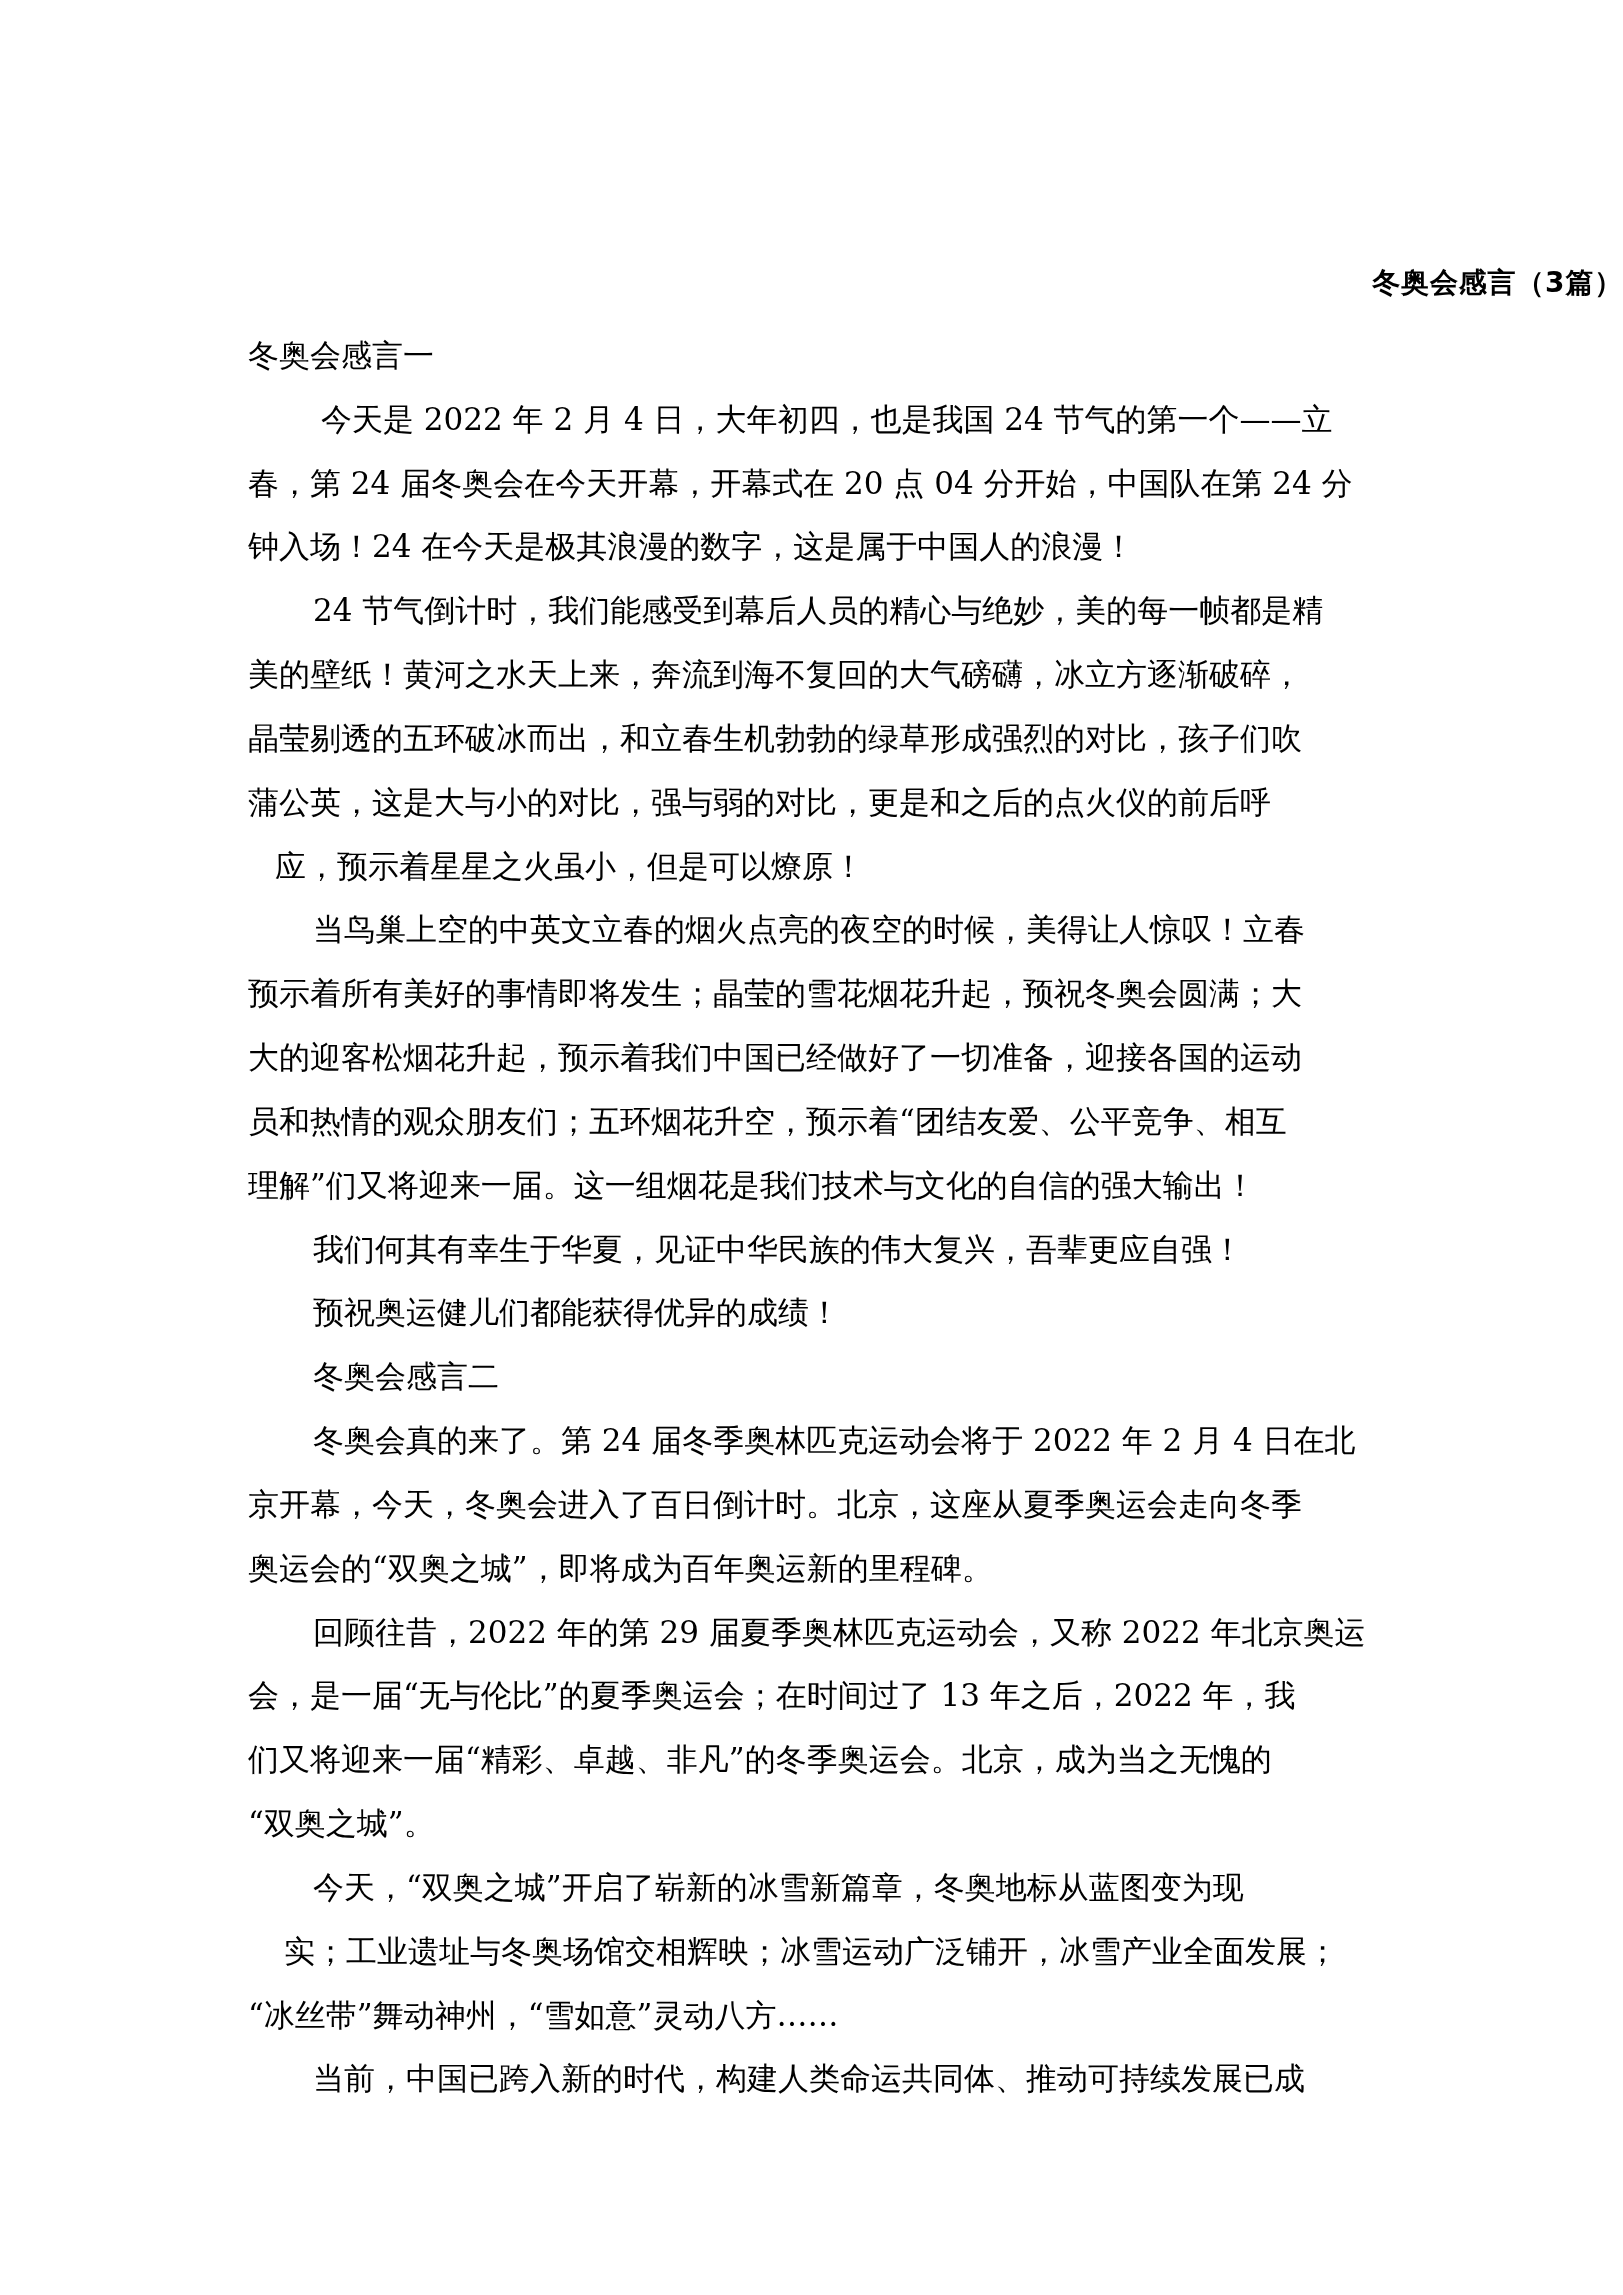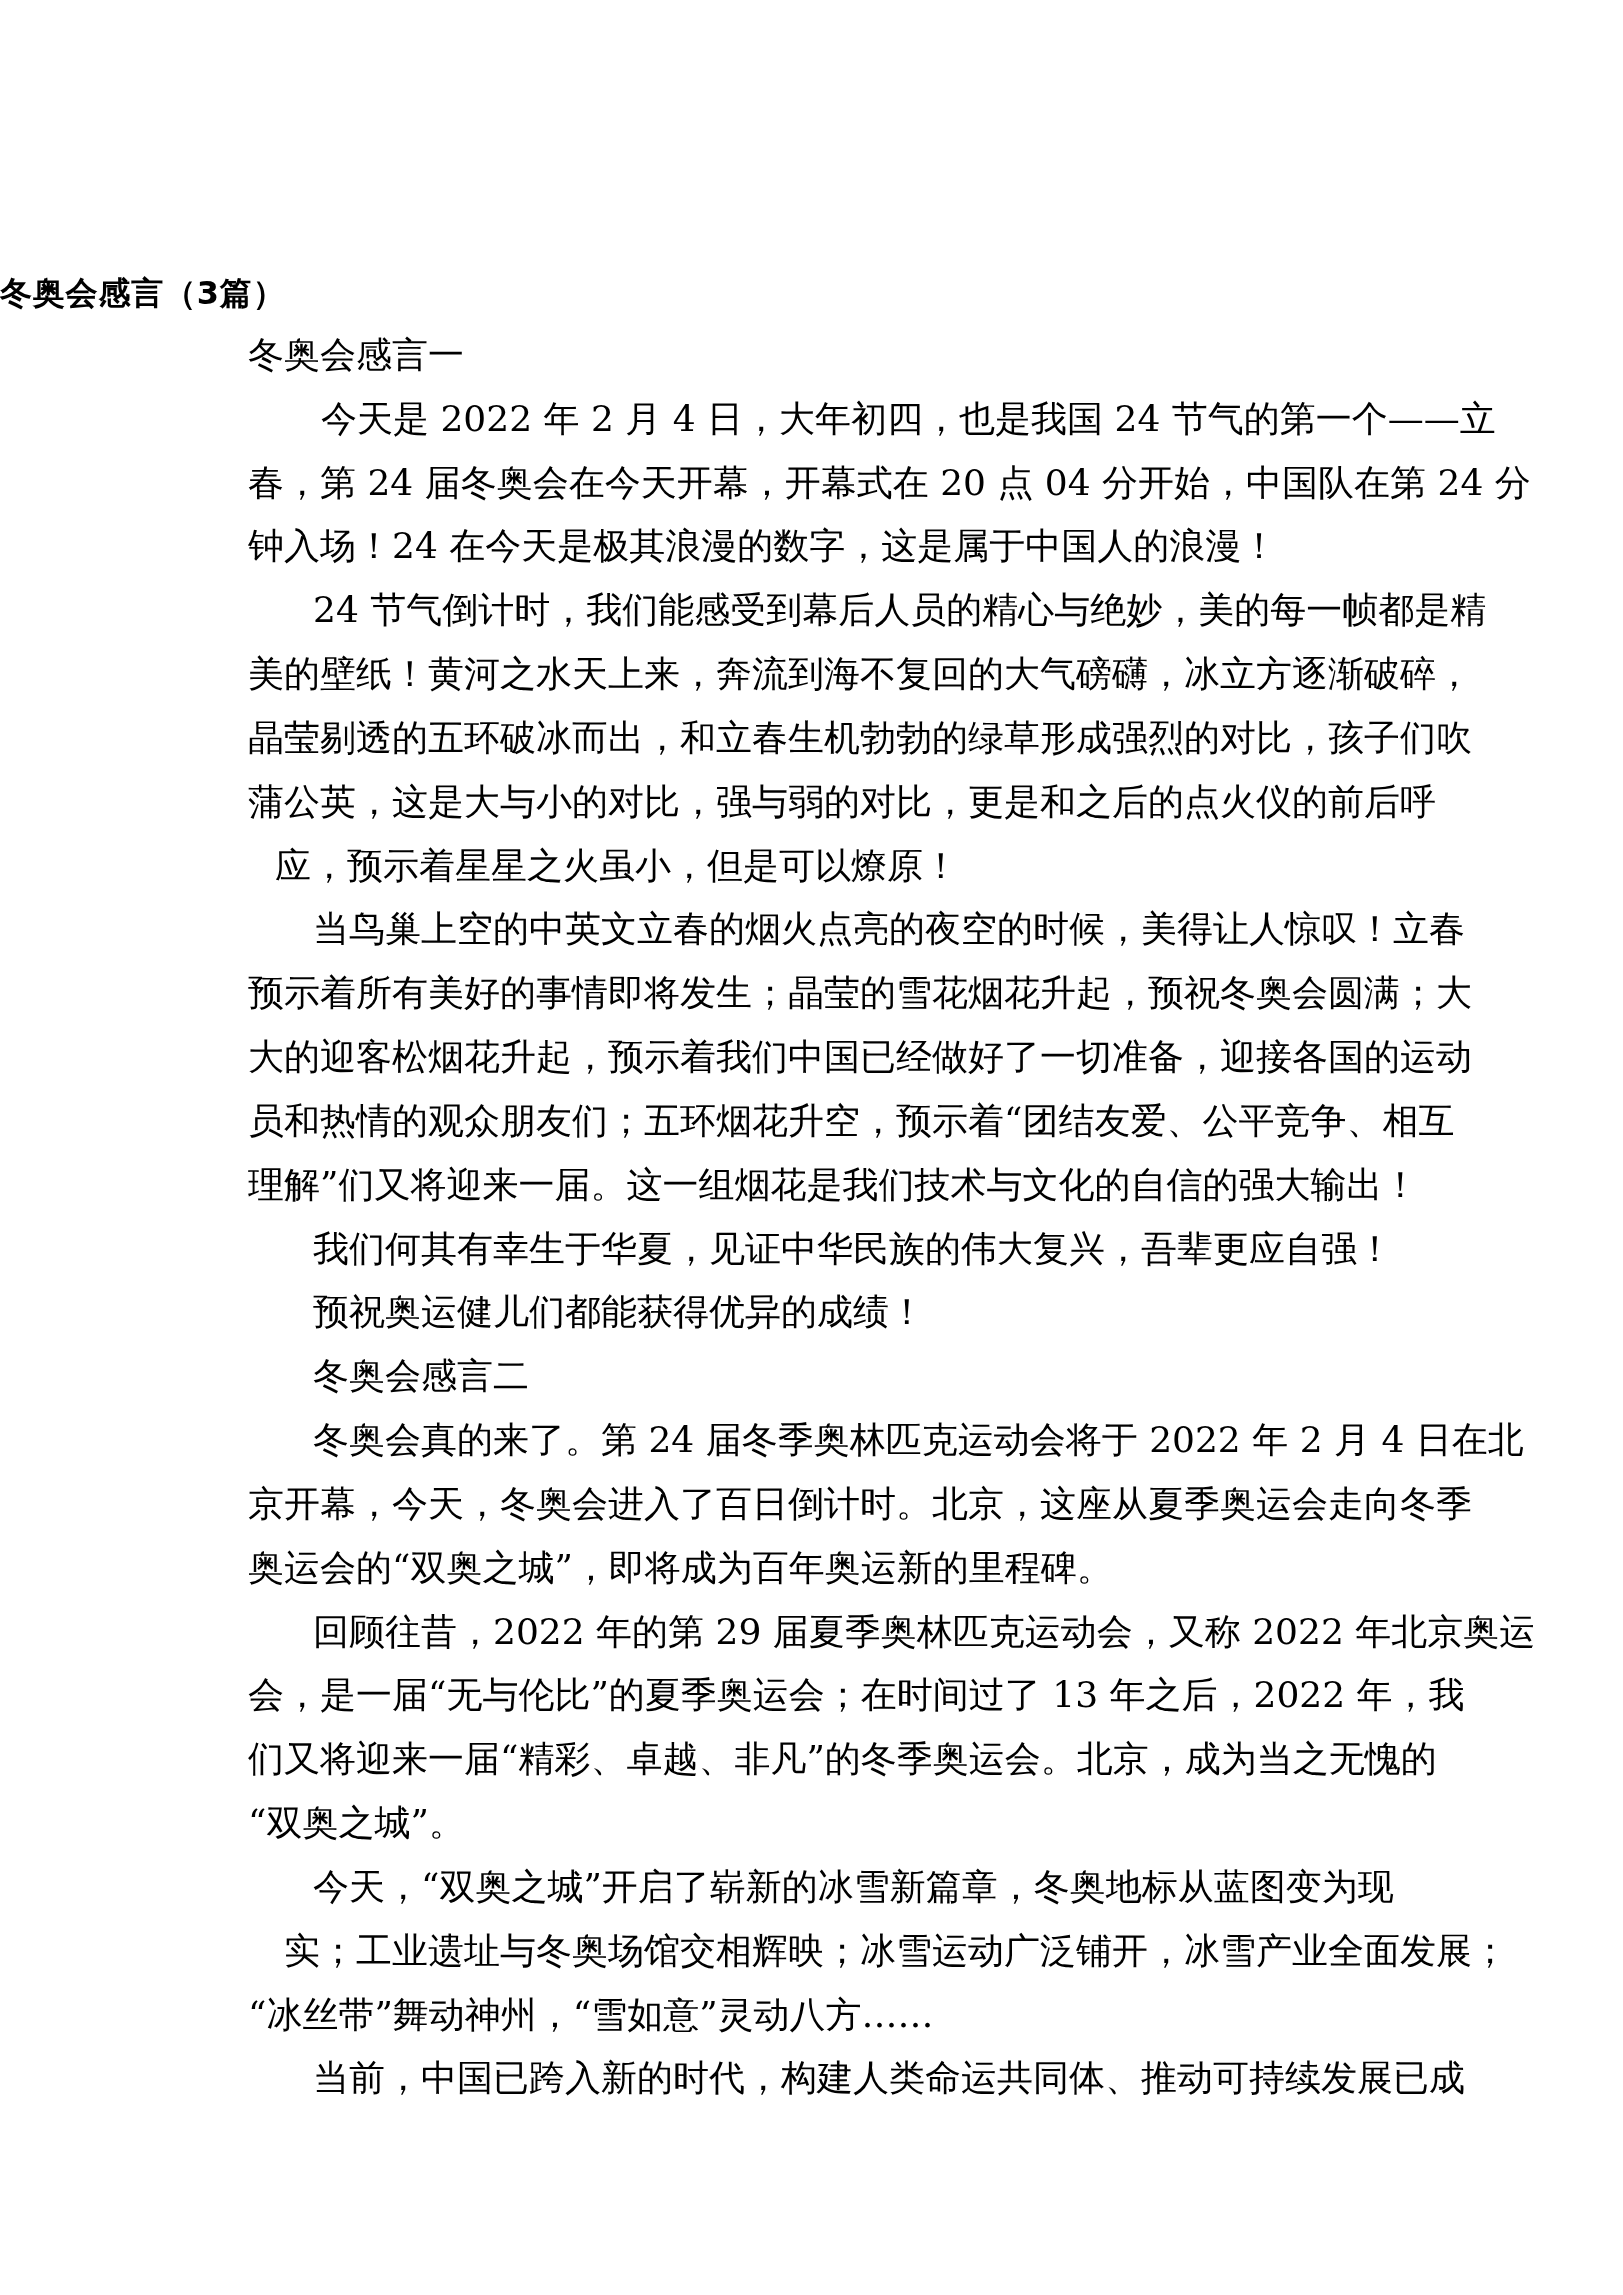--- a/index.html
+++ b/index.html
@@ -1,25 +1,25 @@
 <!DOCTYPE html>
 <html style="font-size:13.5px"><head>
 <meta charset="utf-8">
 <style>
   html, body { margin: 0; padding: 0; background: #ffffff; }
   body { width: 1623px; height: 2295px; position: relative; overflow: hidden; }
   .page { position: absolute; left: 0; top: 0; width: 1623px; height: 2295px; background: #ffffff; }
   .title {
-    position: absolute; left: 0; width: 1623px; top: 268px; height: 51px;
-    text-align: left; font-family: "DejaVu Sans", sans-serif; font-weight: bold;
-    font-size: 32px; line-height: 51px; color: #000; letter-spacing: 0.8px;
+    position: absolute; left: 0; width: 1623px; top: 257px; height: 51px;
+    text-align: right; font-family: "DejaVu Sans", sans-serif; font-weight: bold;
+    font-size: 28px; line-height: 51px; color: #000; letter-spacing: 0.8px;
   }
   .line {
     position: absolute; left: 248px; height: 42px; line-height: 42px;
-    font-family: "DejaVu Serif", "Liberation Serif", serif; font-size: 36px;
+    font-family: "DejaVu Serif", "Liberation Serif", serif; font-size: 31px;
     color: #000; white-space: nowrap;
   }
   .line.indent { left: 313px; }
 </style>
 </head>
 <body>
 
 <div class="page">
   <div class="title">冬奥会感言（3篇）</div>
   <div id="lines">

